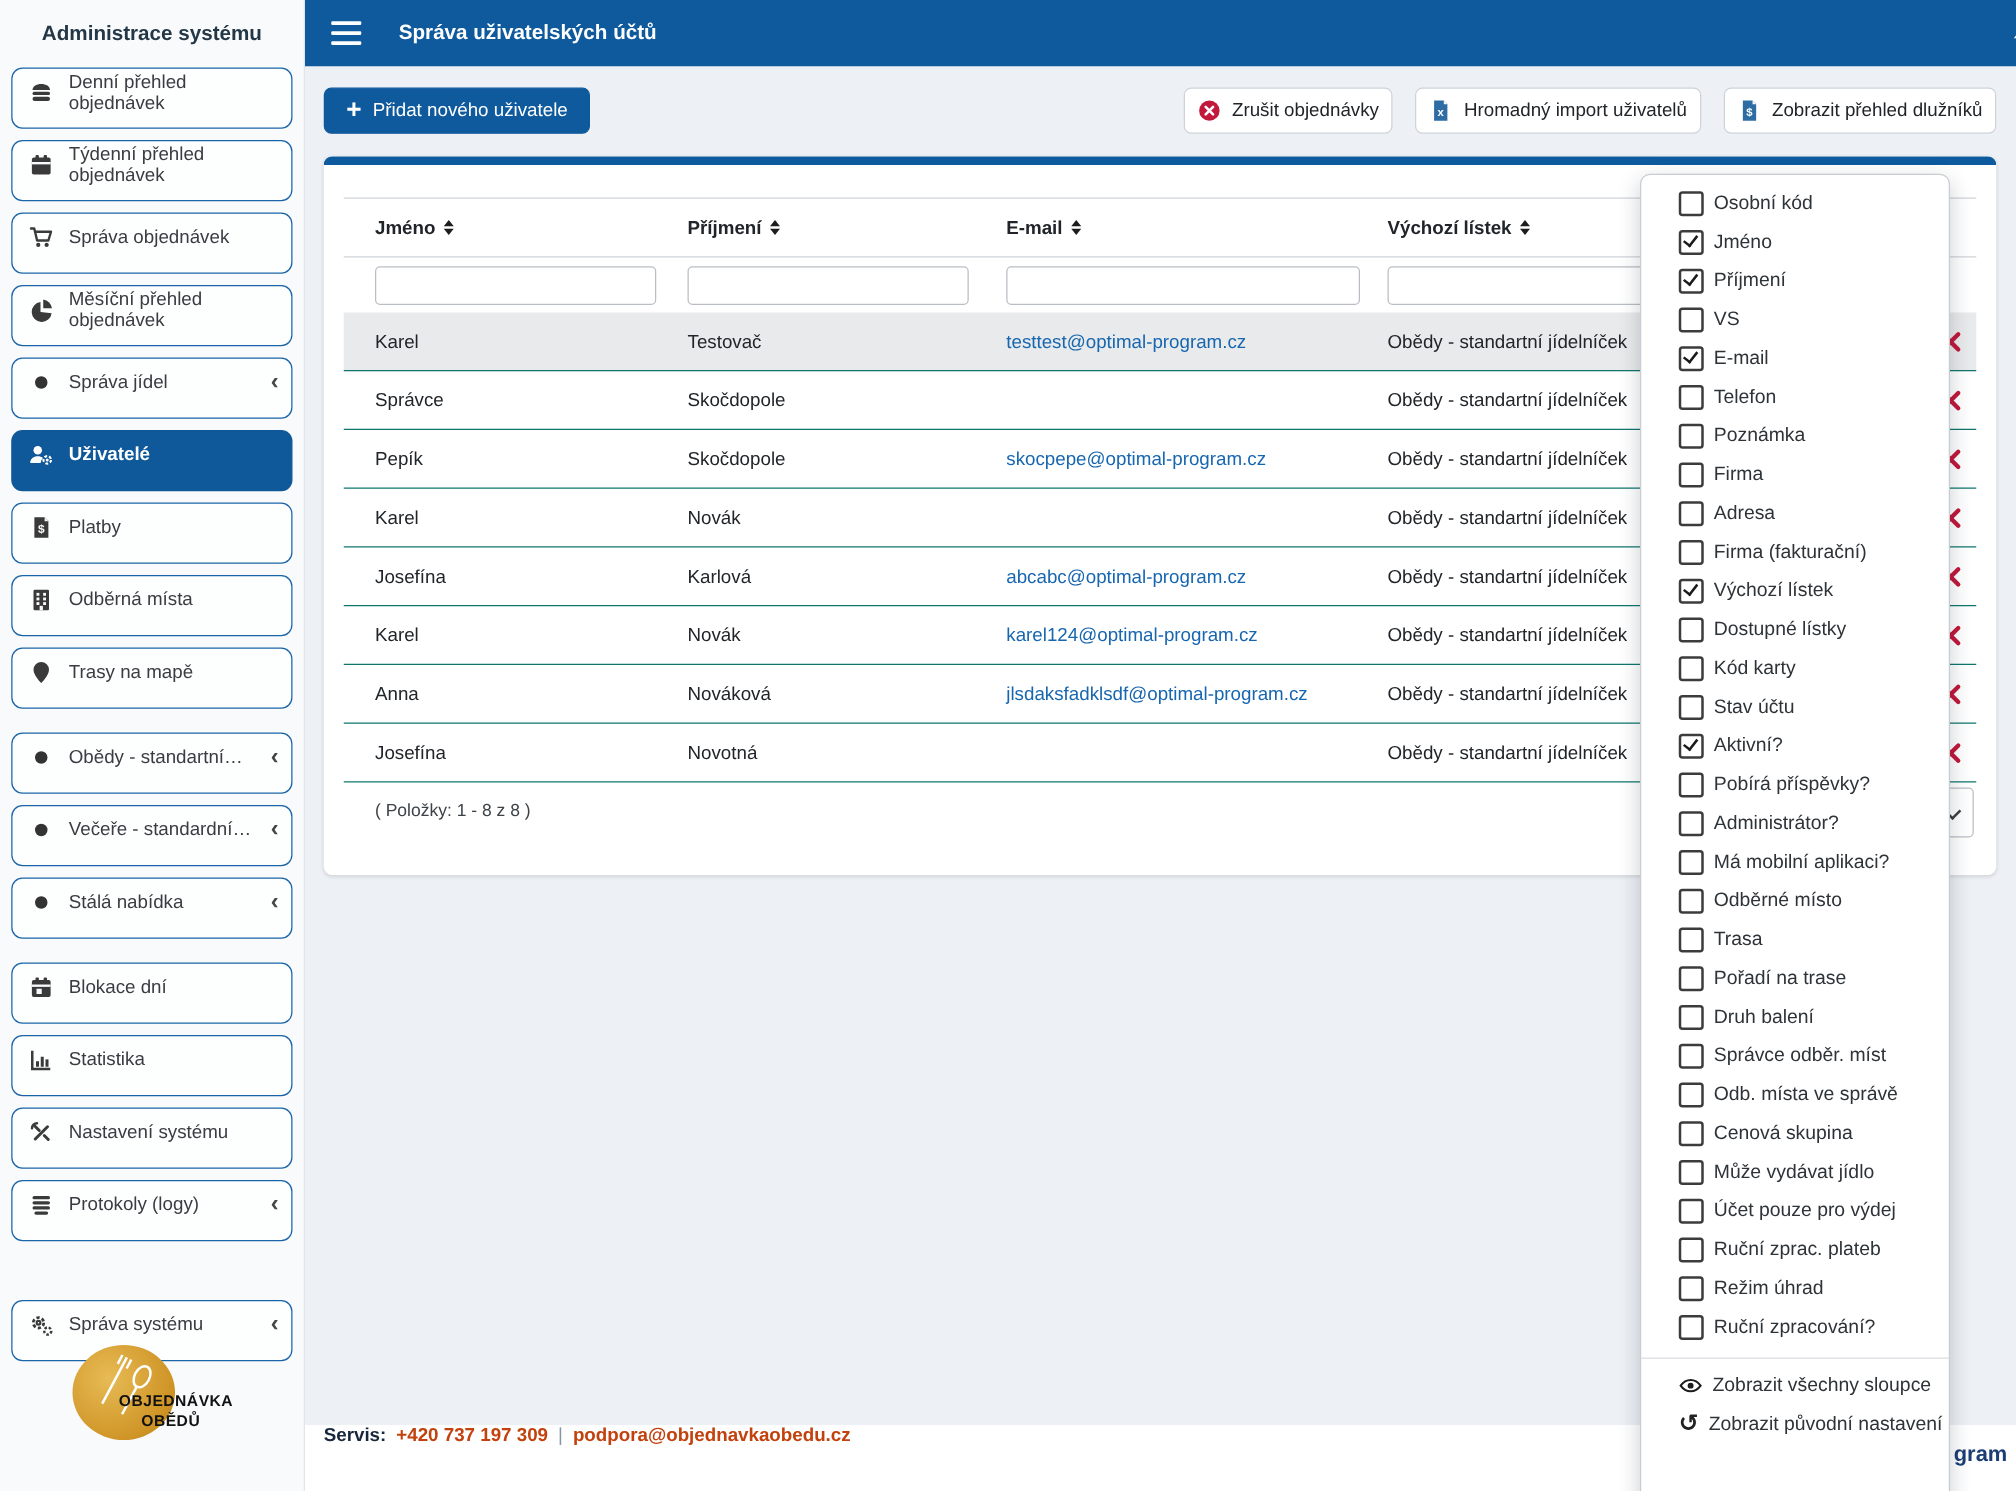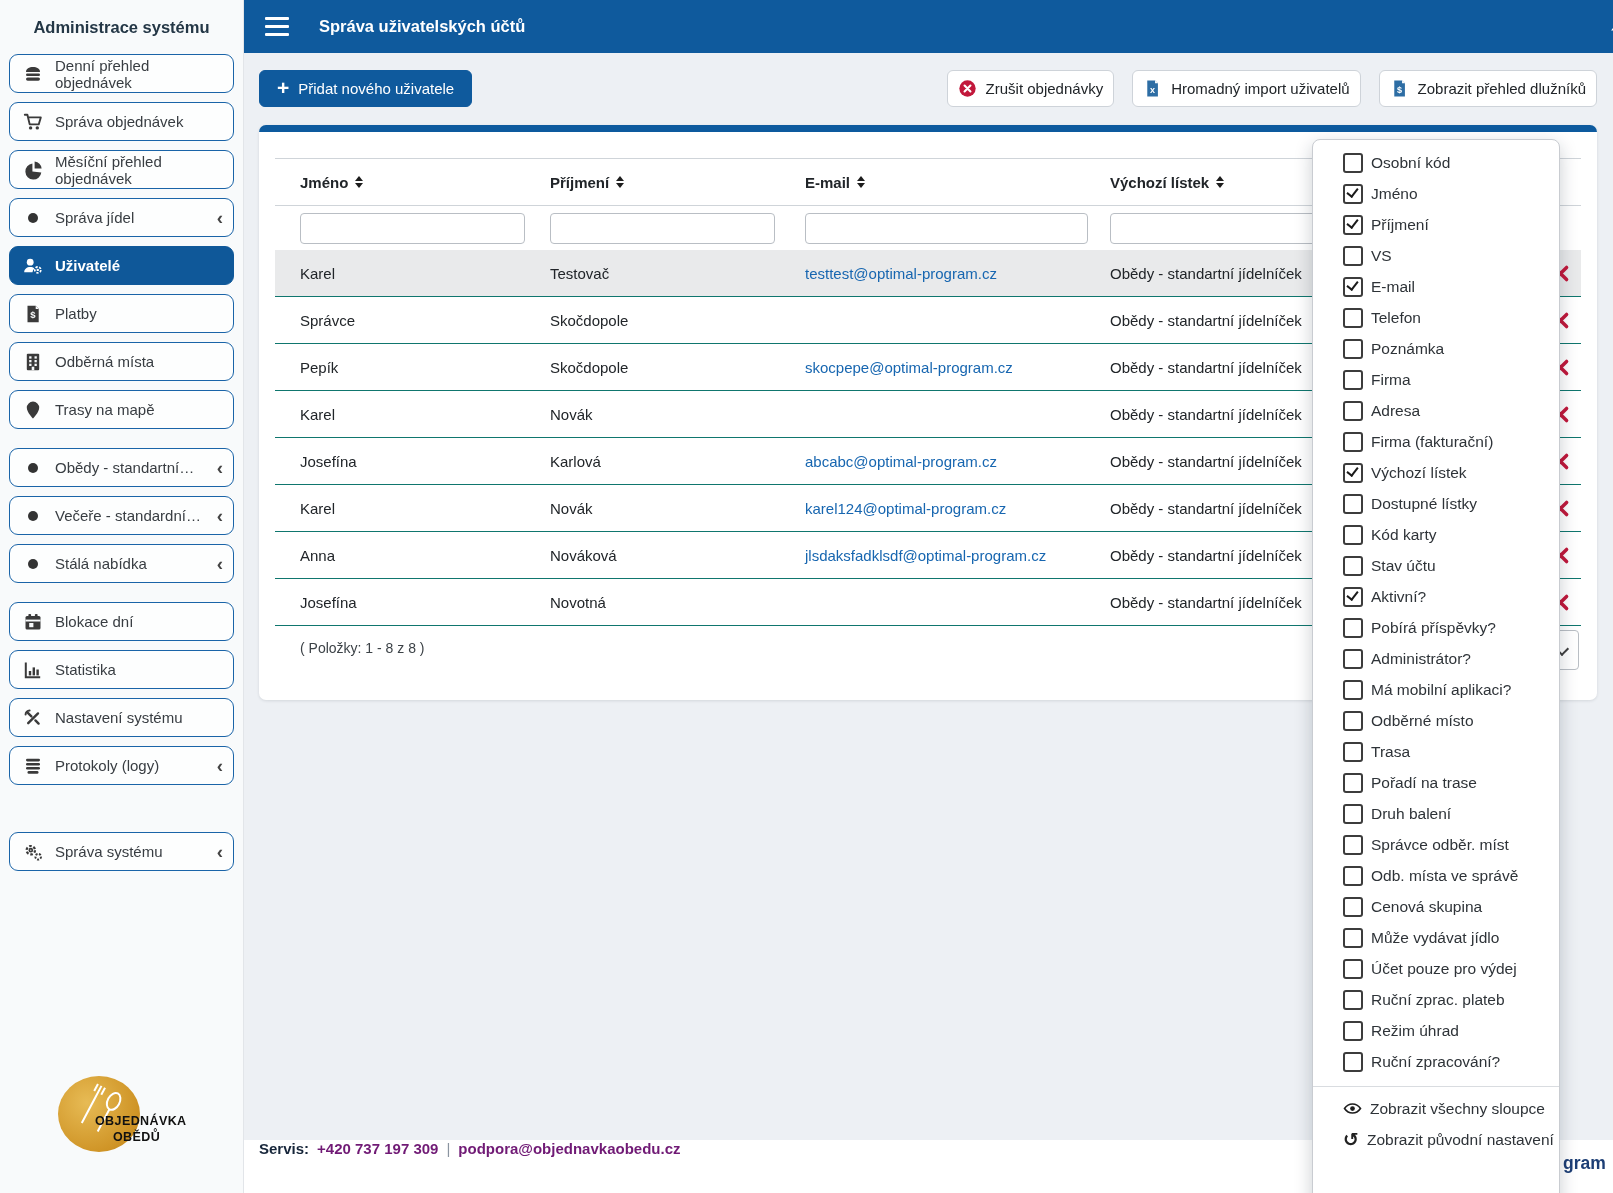--- a/index.html
+++ b/index.html
@@ -7,21 +7,21 @@
     width:1613px;height:1193px;position:relative;overflow:hidden;
     background:#edf0f4;
     font-family:"Liberation Sans","DejaVu Sans",sans-serif;
     color:#212529;
   }
   
   .sidebar{position:absolute;left:0;top:0;width:243px;height:1193px;background:#f8fafb;border-right:1px solid #e2e5e9;z-index:10}
   .sb-title{padding-top:18px;text-align:center;font-weight:bold;font-size:16.5px;color:#243746}
   .sb-list{margin-top:17px}
   .sb-item{display:flex;align-items:center;gap:12px;height:37px;margin:0 9px 9px 9px;background:#fdfefe;
-    border:1px solid #1a64a8;border-radius:9px;padding:0 10px 0 13px;cursor:pointer;font-size:15px;color:#383d42}
+    border:1px solid #1a64a8;border-radius:9px;padding:0 10px 10px 13px;cursor:pointer;font-size:15px;color:#383d42}
   .sb-item .ic{color:#3a3a3a}
   .sb-item.active{background:#0f5899;border-color:#0f5899;color:#fff;font-weight:bold}
   .sb-item.active .ic{color:#fff}
   .sb-item .chev{margin-left:auto;font-size:19px;font-weight:bold;color:#454545;line-height:1}
   .gap1{margin-top:19px}.gap2{margin-top:47px}
   .ic{width:20px;height:20px;flex:0 0 auto;display:block}
   .dot{width:10px;height:10px;border-radius:50%;background:#333;margin:0 5px;flex:0 0 auto}
   
   .topbar{position:absolute;left:243px;top:0;width:1544px;height:53px;background:#0f5a9d;display:flex;align-items:center;z-index:5}
   .burger{margin-left:22px;width:24px;height:19px;display:flex;flex-direction:column;justify-content:space-between;cursor:pointer}
@@ -64,21 +64,21 @@
   .p-item{display:flex;align-items:center;gap:8px;height:31px;padding-left:30px;font-size:15.5px;color:#2e3338;cursor:pointer}
   .cb{width:16px;height:16px;border:2px solid #3c3c3c;border-radius:3px;background:#fff;position:relative;flex:0 0 auto}
   .p-item.checked .cb::after{content:"";position:absolute;left:4px;top:0;width:5px;height:9px;
     border-right:2.4px solid #1a1a1a;border-bottom:2.4px solid #1a1a1a;transform:rotate(38deg)}
   .p-div{border-top:1px solid #d9dce0;margin:9px 0 6px 0}
   .p-action{display:flex;align-items:center;gap:8px;height:31px;padding-left:30px;font-size:15.5px;color:#2e3338;cursor:pointer}
   .reset-glyph{font-size:19px;font-weight:bold;color:#222;line-height:1}
   
   .footer{position:absolute;left:243px;bottom:0;width:1370px;height:53px;background:#fff;z-index:2;display:flex;align-items:flex-start}
   .f-inner{margin-left:16px;font-size:15px;font-weight:bold;color:#17263a;display:flex;align-items:center;gap:8px}
-  .f-inner a{color:#701a75;text-decoration:none;cursor:pointer}
+  .f-inner a{color:#c2410c;text-decoration:none;cursor:pointer}
   .f-sep{color:#8a94a0;font-weight:normal}
   .brand-frag{position:absolute;left:1563px;top:1153px;font-size:17.5px;font-weight:bold;color:#1c3e75;z-index:3}
   
   .logo{position:absolute;left:58px;top:1076px;width:180px;height:84px;z-index:11}
   .logo-oval{position:absolute;left:0;top:0;width:82px;height:76px;border-radius:50%;
     background:radial-gradient(circle at 35% 35%,#e7bb55,#cf9426 70%,#b87d16)}
   .logo-text{position:absolute;left:37px;top:38px;font-size:12.5px;font-weight:800;color:#111;letter-spacing:.4px;line-height:1.25}
   .logo-text .l2{margin-left:18px}
 </style>
 </head>
@@ -88,20 +88,29 @@
   <div class="sb-title">Administrace systému</div>
   <div class="sb-list">
 
     <div class="sb-item">
       <svg class="ic" viewBox="0 0 20 20" fill="currentColor">
           <path d="M3 8c0-3.1 3.2-4.9 7-4.9S17 4.9 17 8z"></path>
           <rect x="3" y="9.4" width="14" height="2.6" rx="1.3"></rect>
           <rect x="3" y="13.4" width="14" height="3.4" rx="1.7"></rect>
         </svg>
       <span>Denní přehled objednávek</span>
+    </div>
+    <div class="sb-item">
+      <svg class="ic" viewBox="0 0 20 20" fill="currentColor">
+          <rect x="2.5" y="4" width="15" height="13.5" rx="1.5"></rect>
+          <rect x="2.5" y="7.6" width="15" height="1.9" fill="#f8fafb"></rect>
+          <rect x="5.4" y="1.9" width="2.7" height="3.5" rx="0.9"></rect>
+          <rect x="11.9" y="1.9" width="2.7" height="3.5" rx="0.9"></rect>
+        </svg>
+      <span>Týdenní přehled objednávek</span>
     </div>
     <div class="sb-item">
       <svg class="ic" viewBox="0 0 20 20" fill="currentColor">
           <path fill="none" stroke="currentColor" stroke-width="1.9" stroke-linecap="round" stroke-linejoin="round" d="M1.8 2.8h2.6l2.3 9.6h9l2.1-7H5.2"></path>
           <circle cx="7.6" cy="15.9" r="1.7"></circle>
           <circle cx="14.3" cy="15.9" r="1.7"></circle>
         </svg>
       <span>Správa objednávek</span>
     </div>
     <div class="sb-item">

